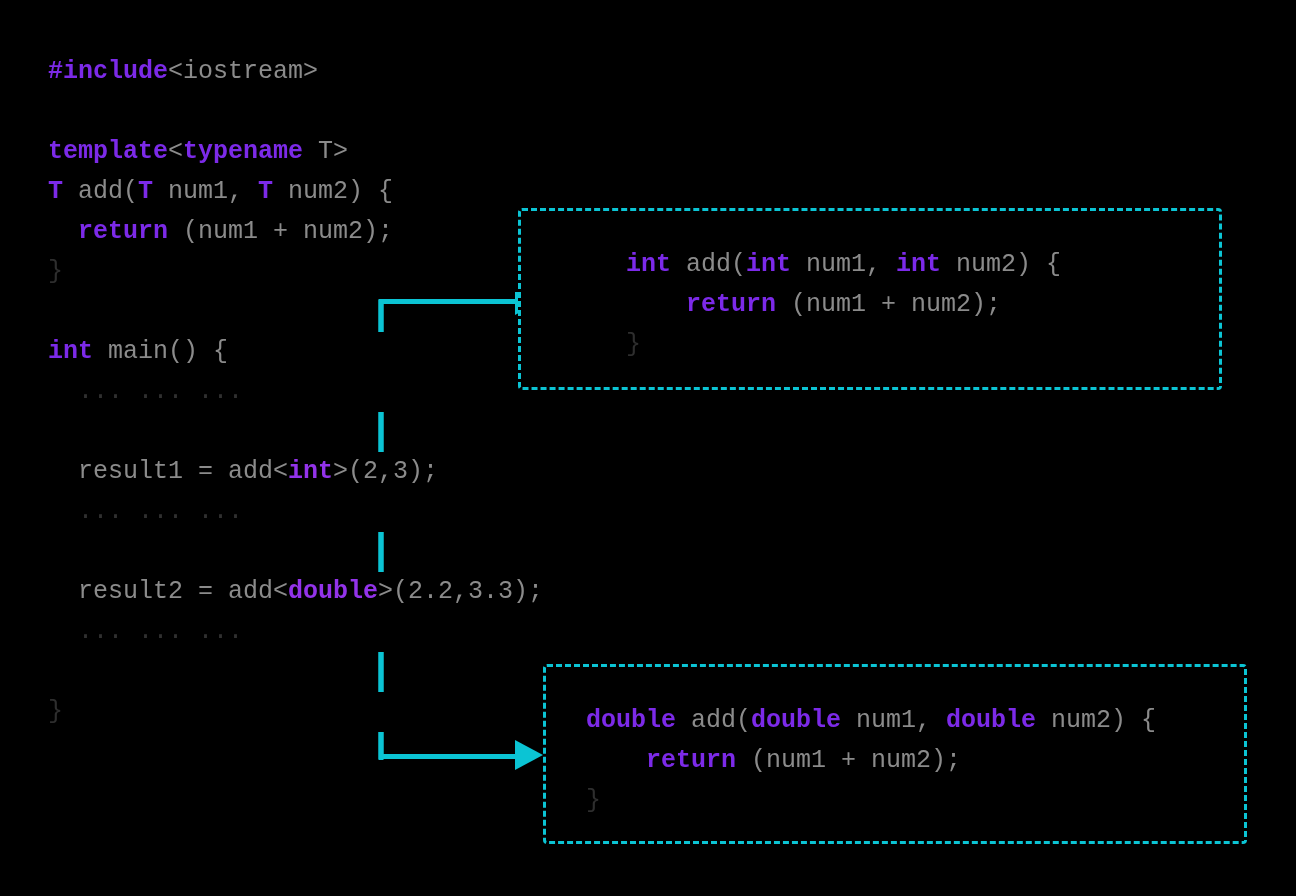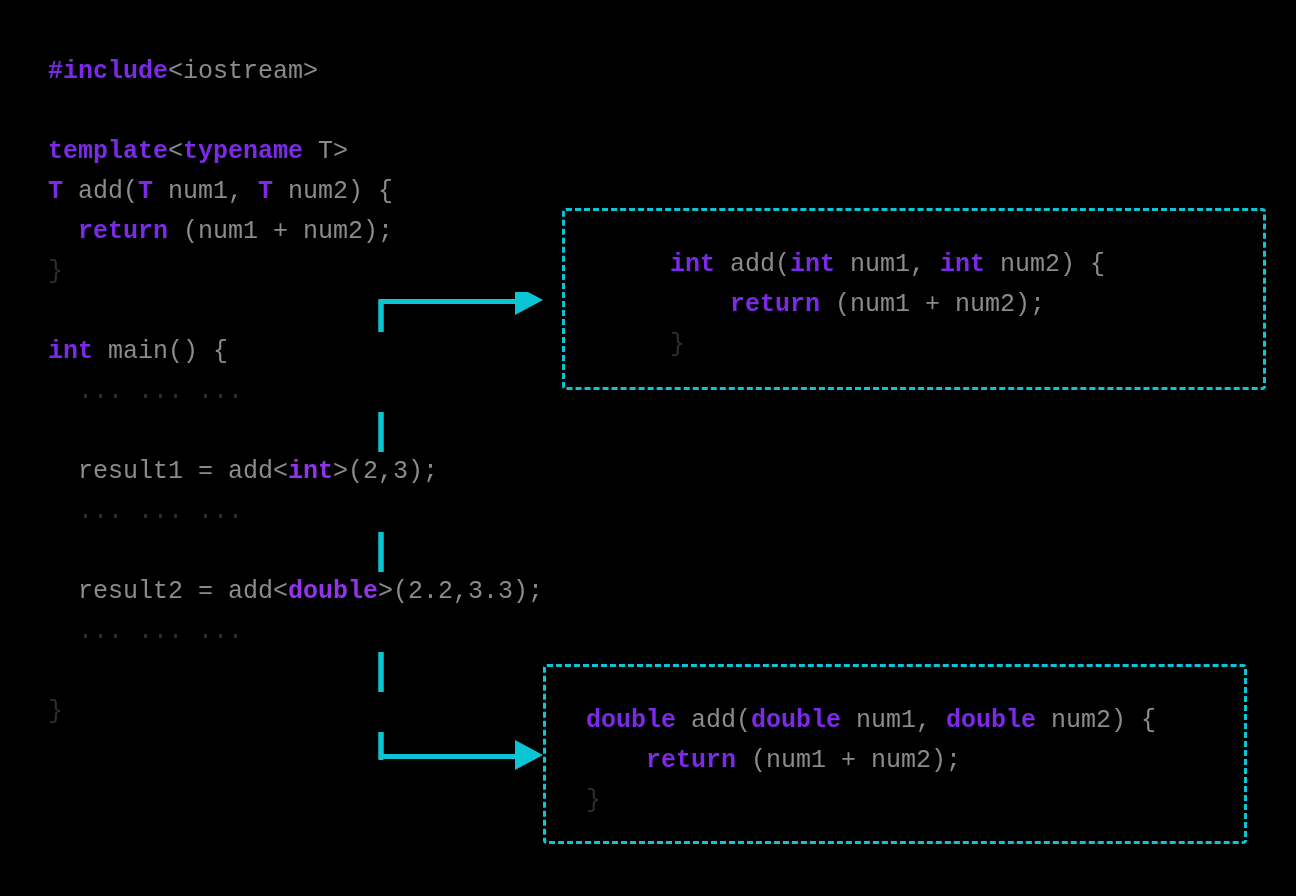--- a/index.html
+++ b/index.html
@@ -59,21 +59,21 @@
   
   .expansion-box {
     position: absolute;
     z-index: 3;
     border: 3px dashed #0bc4d4;
     border-radius: 4px;
     background: #000000;
     box-sizing: border-box;
   }
   #box-int {
-    left: 562px;
+    left: 518px;
     top: 208px;
     width: 704px;
     height: 182px;
   }
   #box-double {
     left: 543px;
     top: 664px;
     width: 704px;
     height: 180px;
   }

